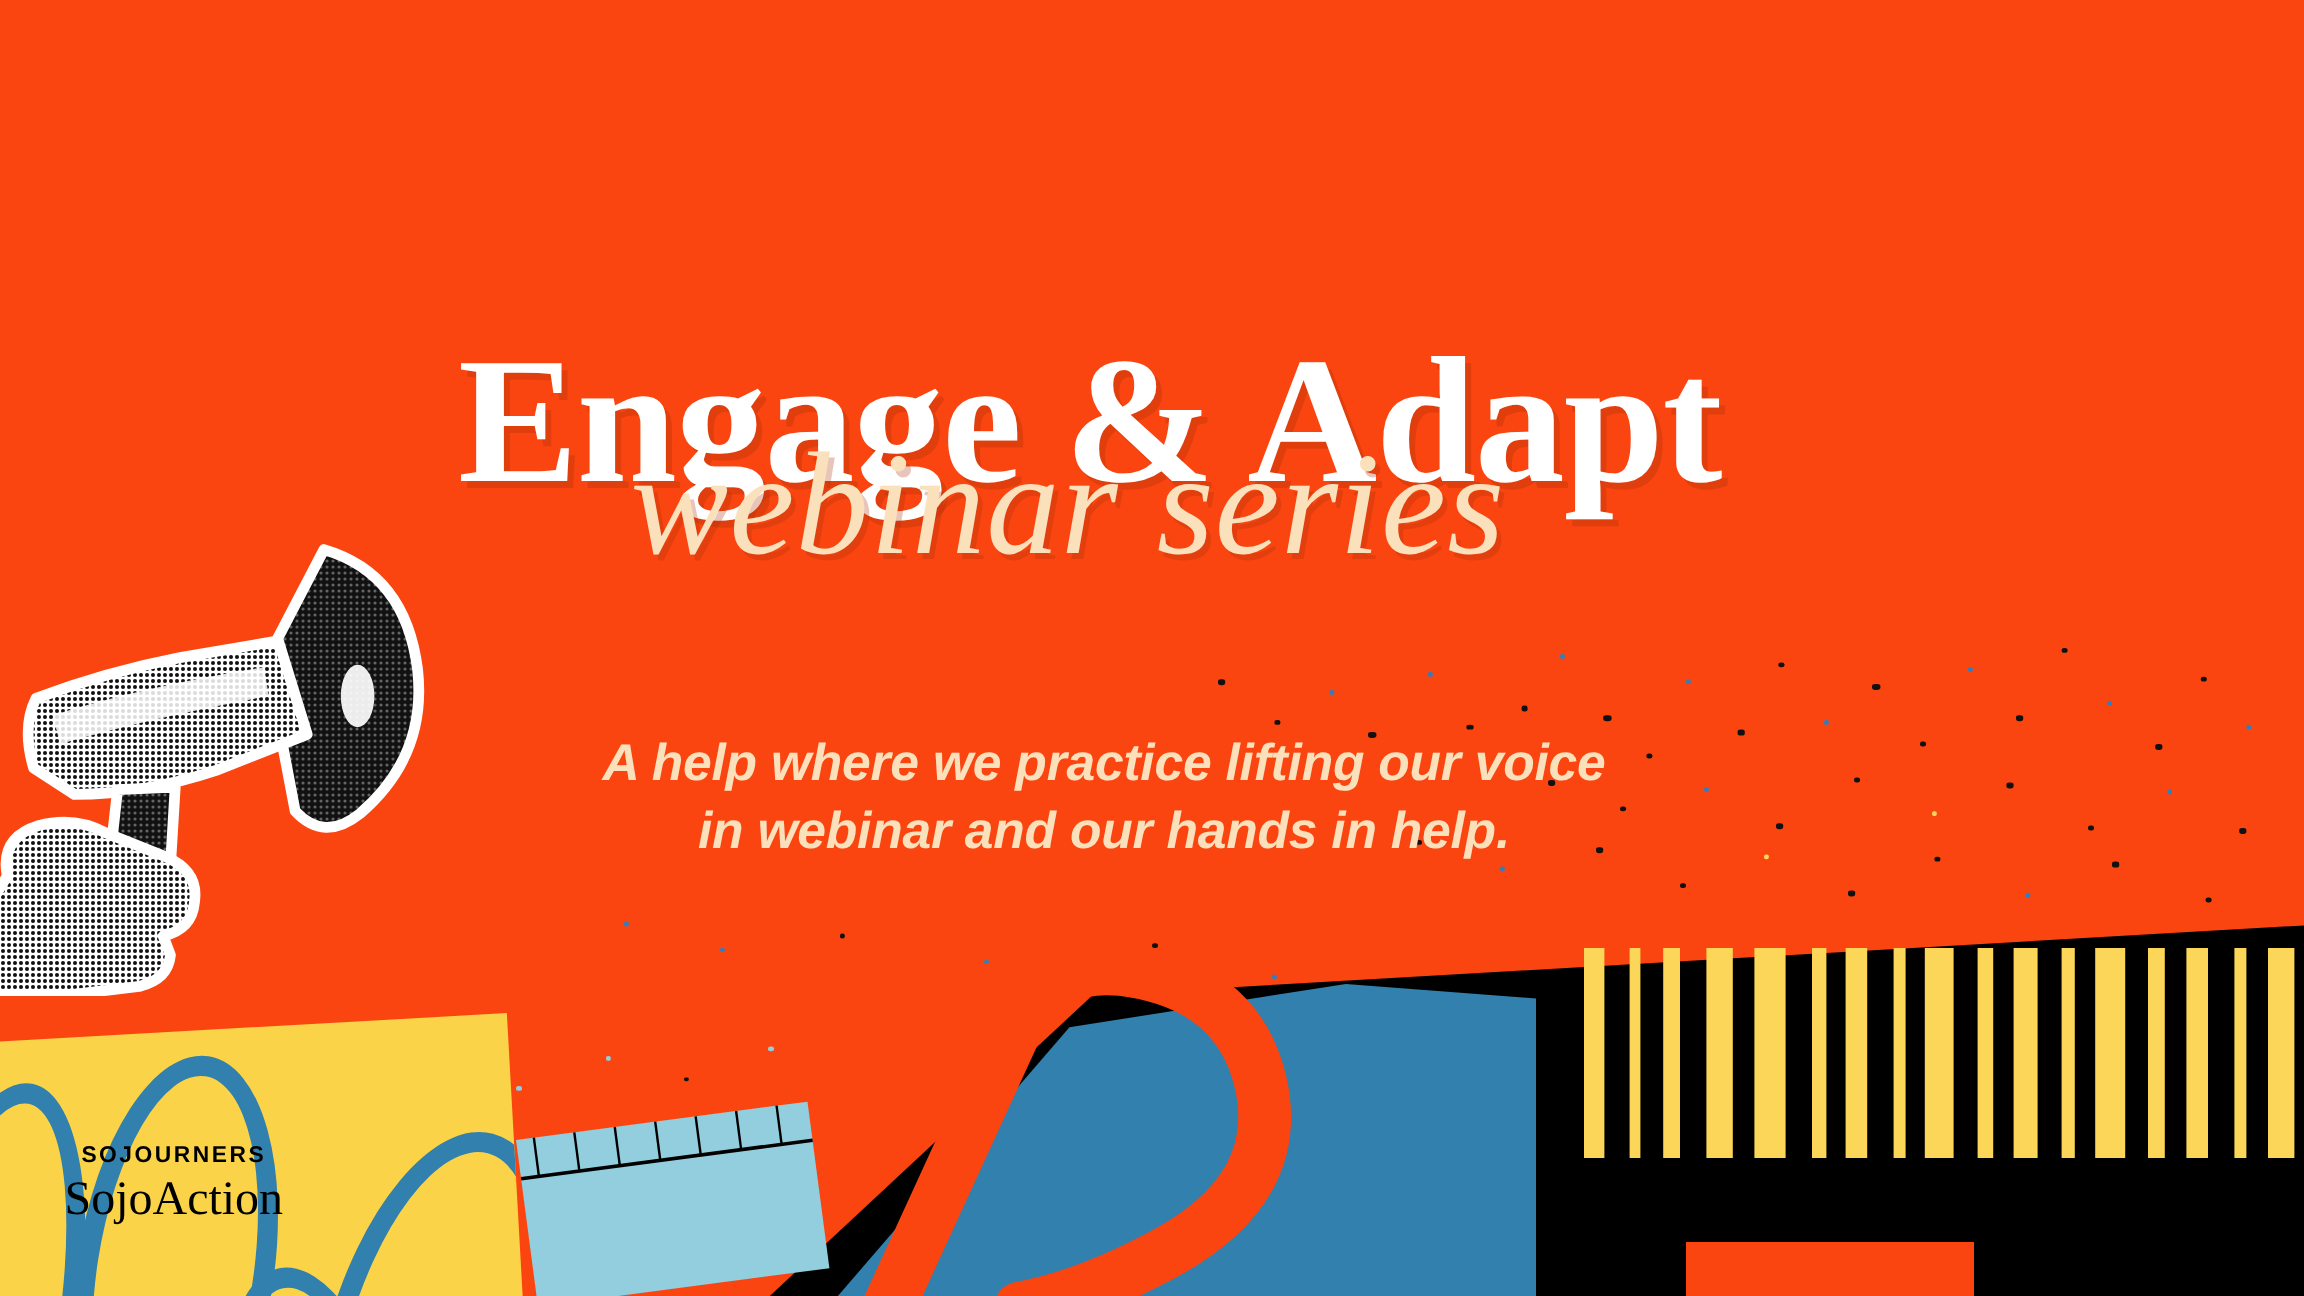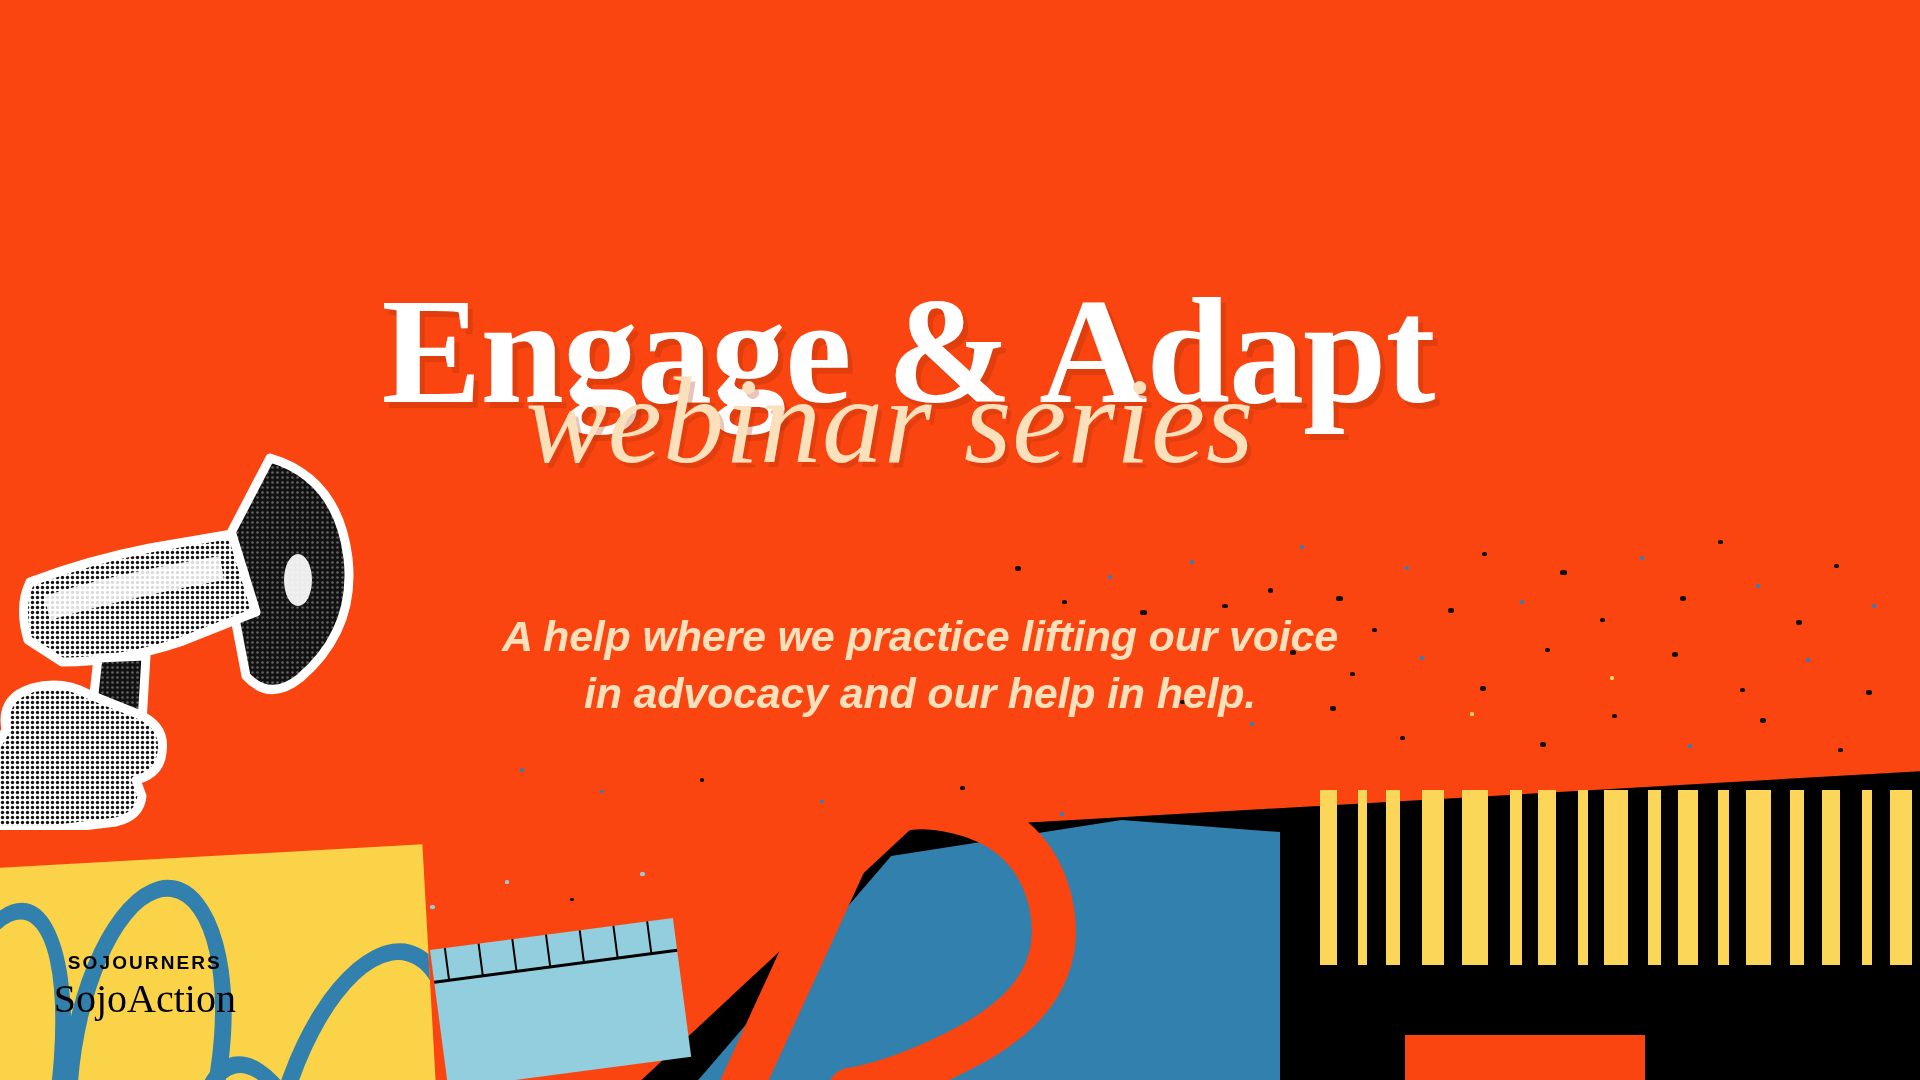--- a/index.html
+++ b/index.html
@@ -334,16 +334,16 @@
     <span style="left:430px;  top:905px; width:5px; height:4px; background:#92CEDD;"></span>
     <span style="left:505px;  top:880px; width:4px; height:4px; background:#92CEDD;"></span>
     <span style="left:570px;  top:898px; width:4px; height:3px; background:#111;"></span>
     <span style="left:640px;  top:872px; width:5px; height:4px; background:#92CEDD;"></span>
   </div>
 
   <h1 id="headline">Engage &amp; Adapt</h1>
   <div id="script-line">webinar series</div>
   <p id="tagline">
     <span class="tl">A help where we practice lifting our voice</span>
-    <span class="tl">in advocacy and our help in help.</span>
+    <span class="tl">in webinar and our hands in help.</span>
   </p>
 
 </div>
 
 </body></html>

